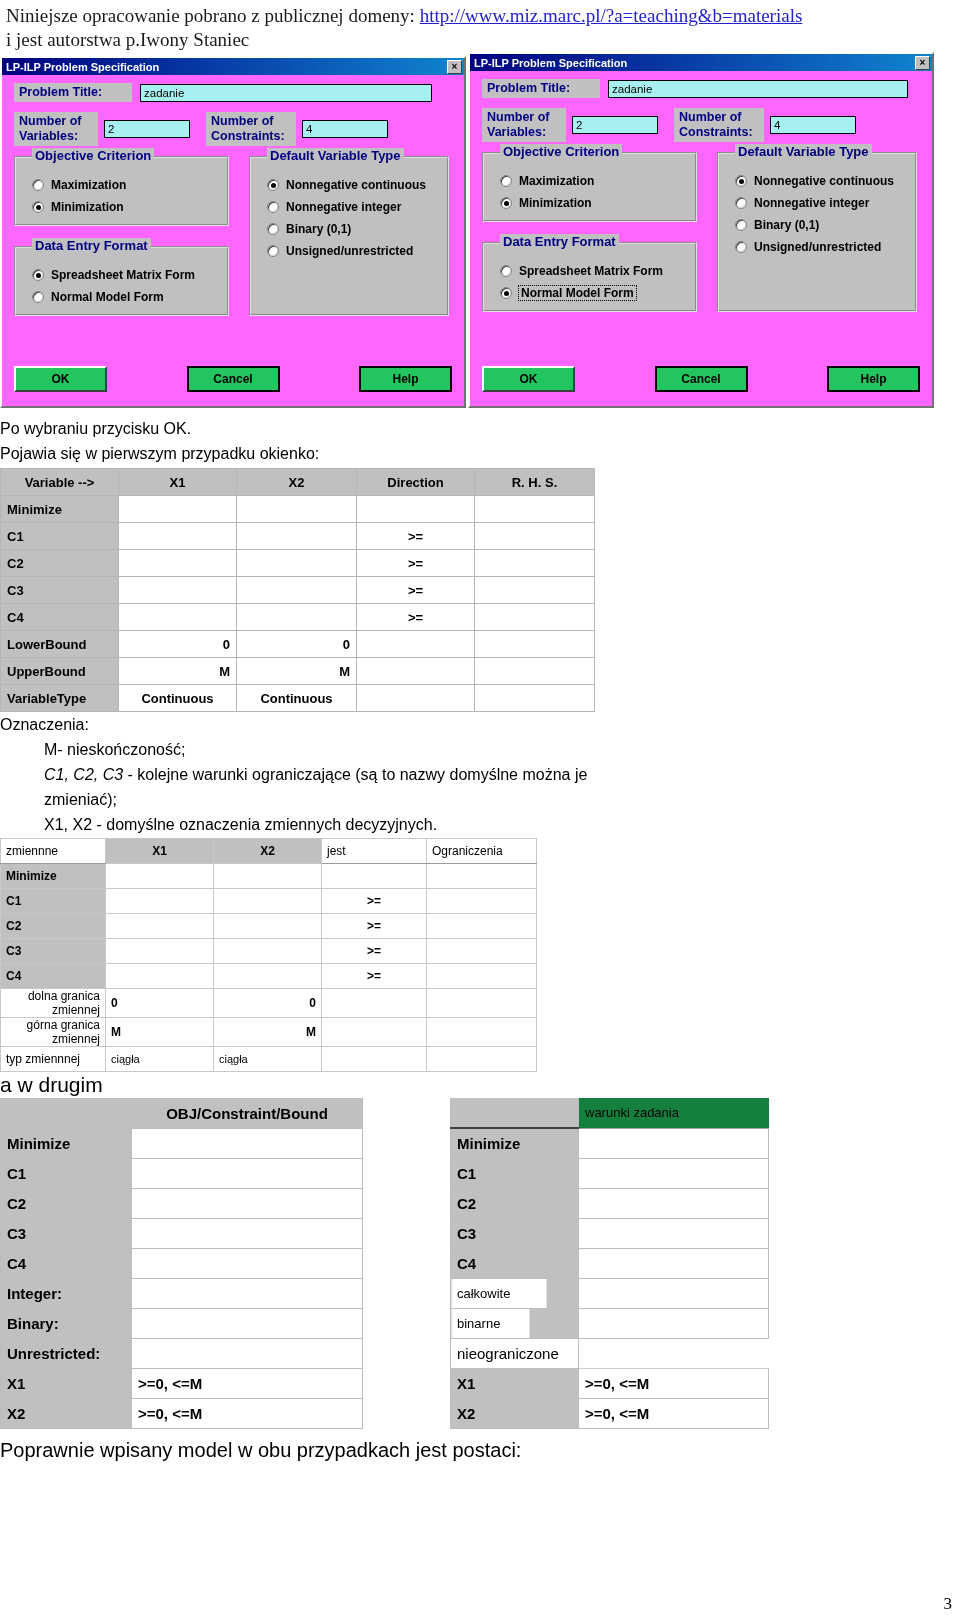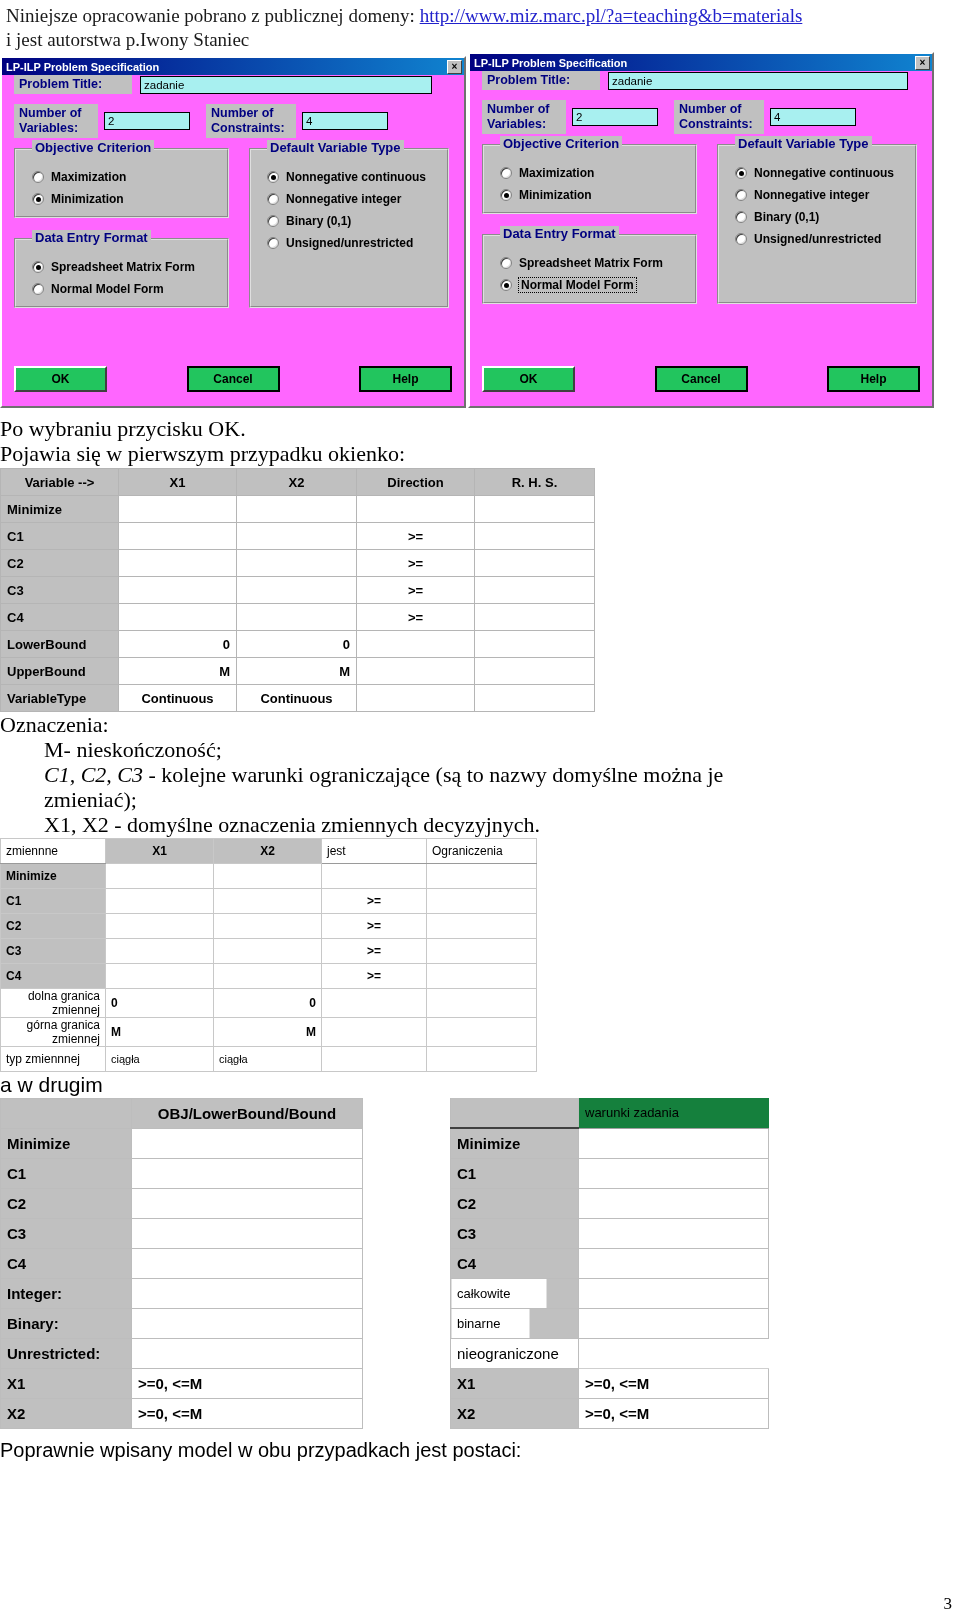--- a/index.html
+++ b/index.html
@@ -44,21 +44,21 @@
   .titlebar .tt {
     color:#ffffff; font-size: 11px; font-weight:700; letter-spacing:0px;
     font-family: "Liberation Sans", sans-serif; white-space: nowrap;
   }
   .closebtn {
     width:15px; height:14px; background:#c0c0c0;
     border:1px solid #ffffff; border-right-color:#404040; border-bottom-color:#404040;
     color:#000; font-size:10px; font-weight:700; line-height:12px; text-align:center;
     font-family:"Liberation Sans", sans-serif;
   }
-  .dlg-body { position: relative; padding: 0 12px; height: calc(100% - 17px); }
+  .dlg-body { position: relative; padding: 8px 12px; height: calc(100% - 17px); }
 
   .lbl {
     background:#c0c0c0; color:#000080; font-weight:700;
     font-size:12.5px; font-family:"Liberation Sans", sans-serif;
     padding:2px 5px; display:inline-block; line-height:15px;
   }
   .field {
     background:#a8f0f0; border:1px solid #000000;
     font-size:11.5px; color:#000; padding:1px 3px;
     font-family:"Liberation Sans", sans-serif; line-height:14px;
@@ -97,21 +97,21 @@
   .btn {
     width:93px; height:26px; background:#22c55e;
     border:2px solid #ffffff; border-right-color:#404040; border-bottom-color:#404040;
     font-size:12px; font-weight:700; color:#000;
     font-family:"Liberation Sans", sans-serif;
     display:flex; align-items:center; justify-content:center;
   }
   .btn.def { border:2px solid #000000; }
 
   
-  .ptext { font-family:Liberation Serif, serif; font-size:22px; line-height:25px; color:#000; }
+  .ptext { font-family:Liberation Sans, sans-serif; font-size:16px; line-height:25px; color:#000; }
   .ptext.indent { padding-left: 44px; }
   .ital { font-style: italic; }
   .sans { font-family:"Liberation Sans", sans-serif; }
 
   
   table.ss { border-collapse: collapse; font-family:"Liberation Sans", sans-serif; }
   table.ss td {
     border:1px solid #b5b5b5;
     font-size:13px; height:27px; padding:0 6px; color:#000;
   }
@@ -471,21 +471,21 @@
   </table>
 
 <div class="ptext sans" style="font-size:21px; line-height:26px">a w drugim</div>
 
 <div class="bottom-wrap" style="position:relative; height:350px;">
 
   <table class="ss3" style="position:absolute; left:0; top:0;">
     <tbody>
         <tr>
       <td class="b-hdr" style="width:131px"></td>
-      <td class="b-hdr" style="width:231px">OBJ/LowerBound/Bound</td>
+      <td class="b-hdr" style="width:231px">OBJ/Constraint/Bound</td>
     </tr>
     <tr>
       <td class="b-rowhdr">Minimize</td>
       <td class="b-sel"></td>
     </tr>
     <tr>
       <td class="b-rowhdr">C1</td>
       <td class="b-cell"></td>
     </tr>
     <tr>

